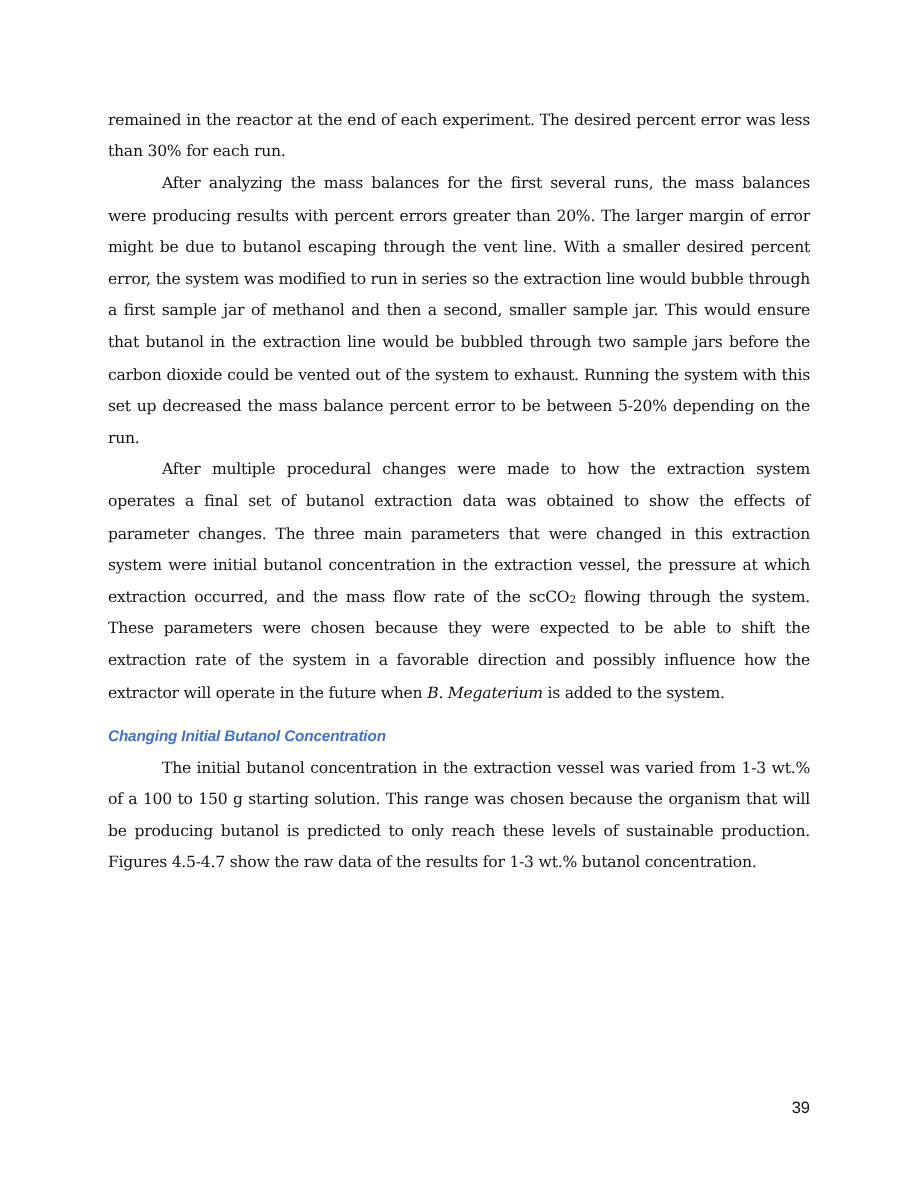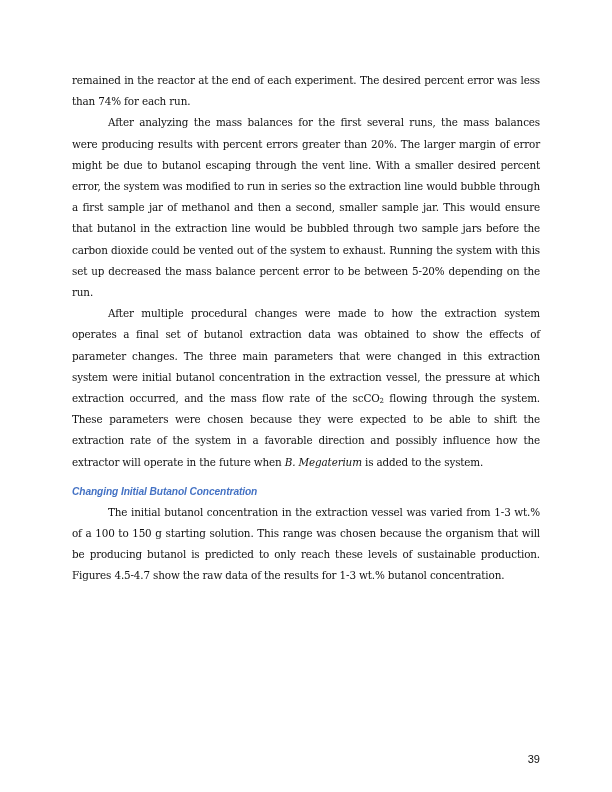--- a/index.html
+++ b/index.html
@@ -45,30 +45,29 @@
     }
     .page-number {
       position: absolute;
       left: 520px;
       top: 733px;
       width: 20px;
       text-align: right;
       font-family: "Liberation Sans", "DejaVu Sans", sans-serif;
       font-size: 11px;
       color: #111111;
-      margin-top: 20px;
     }
     sub { font-size: 7px; vertical-align: -1px; line-height: 0; }
     em { }
   </style>
 </head>
 <body>
 
 <div class="page">
-  <p class="para">remained in the reactor at the end of each experiment. The desired percent error was less than 74% for each run.</p>
+  <p class="para">remained in the reactor at the end of each experiment. The desired percent error was less than 30% for each run.</p>
   <p class="para indent">After analyzing the mass balances for the first several runs, the mass balances were producing results with percent errors greater than 20%. The larger margin of error might be due to butanol escaping through the vent line. With a smaller desired percent error, the system was modified to run in series so the extraction line would bubble through a first sample jar of methanol and then a second, smaller sample jar. This would ensure that butanol in the extraction line would be bubbled through two sample jars before the carbon dioxide could be vented out of the system to exhaust. Running the system with this set up decreased the mass balance percent error to be between 5-20% depending on the run.</p>
 
 
   <p class="para indent"><span>After multiple procedural changes were made to how the extraction system operates a final set of butanol extraction data was obtained to show the effects of parameter changes. The three main parameters that were changed in this extraction system were initial butanol concentration in the extraction vessel, the pressure at which extraction occurred, and the mass flow rate of the scCO</span><sub>2</sub><span> flowing through the system. These parameters were chosen because they were expected to be able to shift the extraction rate of the system in a favorable direction and possibly influence how the extractor will operate in the future when </span><em>B. Megaterium</em><span> is added to the system.</span></p>
 
   <div class="heading italic">Changing Initial Butanol Concentration</div>
 
   <p class="para indent">The initial butanol concentration in the extraction vessel was varied from 1-3 wt.% of a 100 to 150 g starting solution. This range was chosen because the organism that will be producing butanol is predicted to only reach these levels of sustainable production. Figures 4.5-4.7 show the raw data of the results for 1-3 wt.% butanol concentration.</p>
 </div>
 

